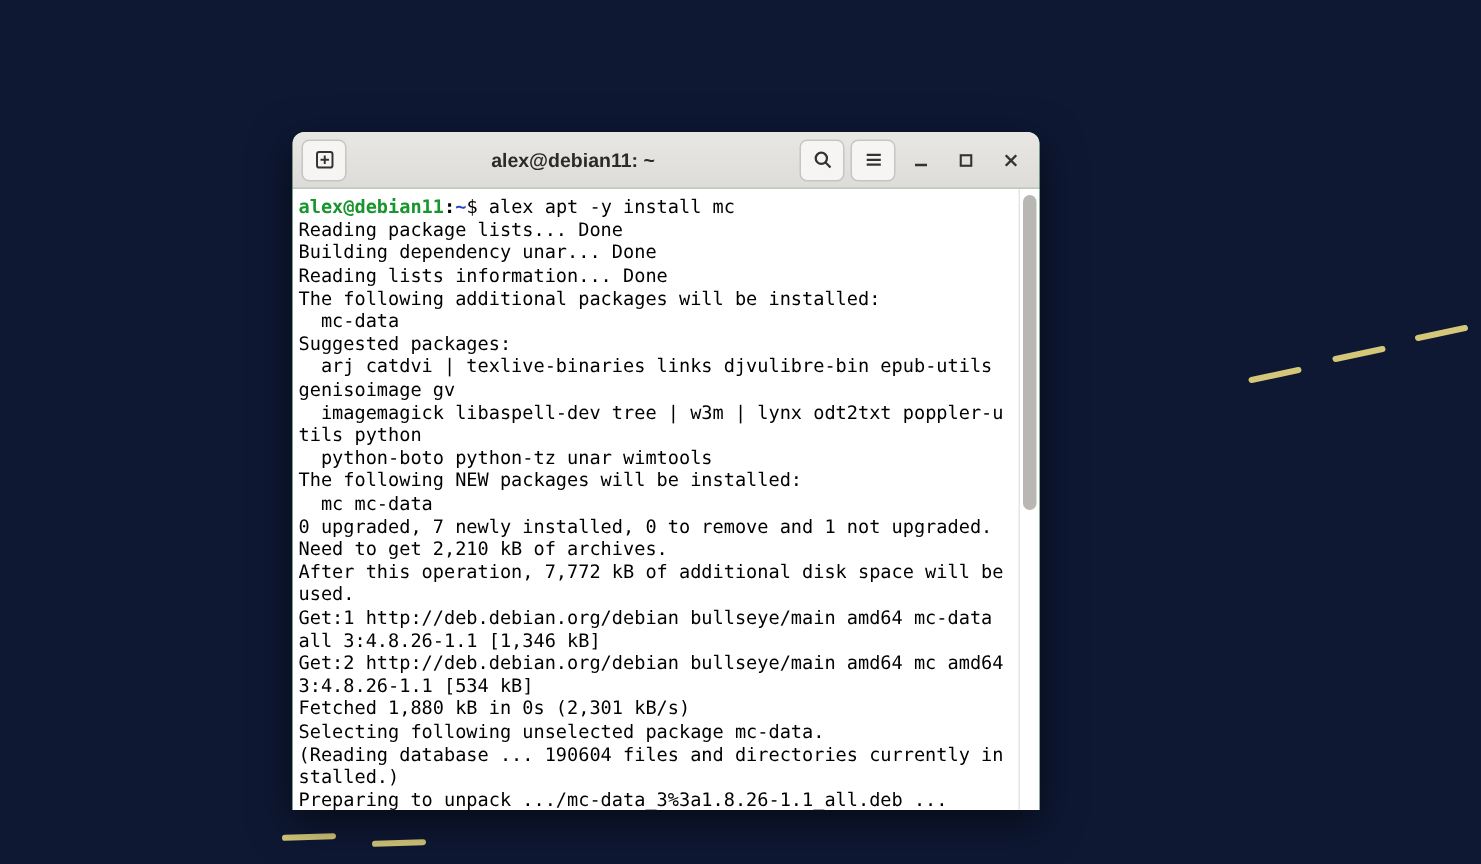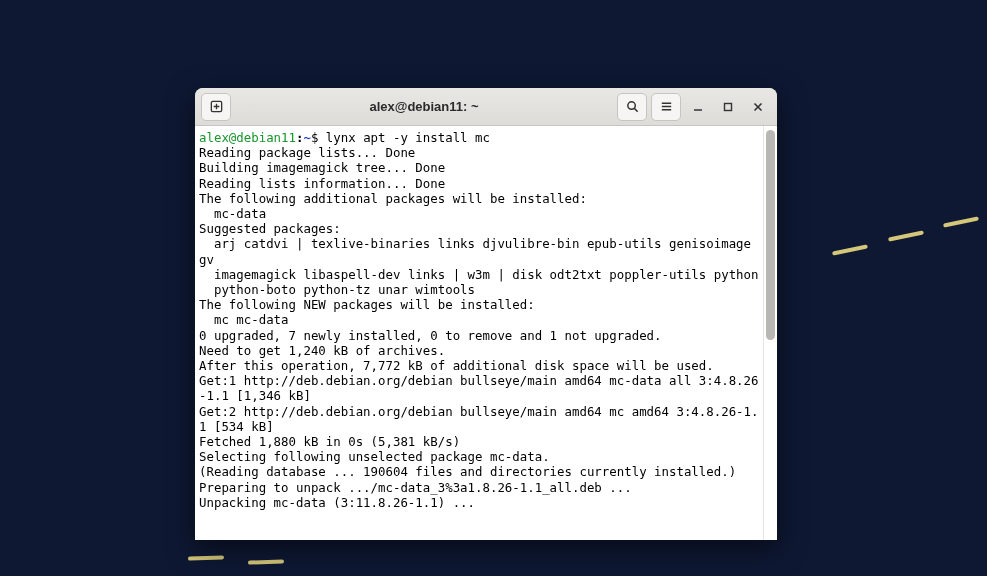--- a/index.html
+++ b/index.html
@@ -15,21 +15,21 @@
     height: 4px;
     width: 36px;
     border-radius: 2px;
   }
   .bg-dash.bottom { transform: rotate(-2deg); }
   .bg-dash.right { transform: rotate(-12deg); }
   .window {
     position: absolute;
     left: 195px;
     top: 88px;
-    width: 582px;
+    width: 498px;
     height: 452px;
     background: #86efac;
     border-radius: 8px 8px 0 0;
     box-shadow: 0 8px 28px rgba(0,0,0,0.55);
     display: flex;
     flex-direction: column;
     overflow: hidden;
   }
   .titlebar {
     height: 38px;
@@ -90,21 +90,21 @@
     position: relative;
   }
   .scrollbar-thumb {
     position: absolute;
     left: 2px; right: 2px;
     top: 4px;
     height: 210px;
     background: #b9b7b3;
     border-radius: 5px;
   }
-  .pr-user { color: #18952d; font-weight: 400; margin-top: 30px; }
+  .pr-user { color: #18952d; font-weight: 700; margin-top: 30px; }
   .pr-colon { color: #000; font-weight: 700; }
   .pr-path { color: #2244cc; font-weight: 700; }
 </style>
 </head>
 <body>
 
 <div class="bg-dash bottom" style="left:188px; top:556px;"></div>
 <div class="bg-dash bottom" style="left:248px; top:560px;"></div>
 <div class="bg-dash right" style="left:832px; top:248px;"></div>
 <div class="bg-dash right" style="left:888px; top:234px;"></div>
@@ -147,38 +147,38 @@
       <div class="win-ctrl">
         <svg width="12" height="12" viewBox="0 0 12 12">
           <line x1="2.5" y1="2.5" x2="9.5" y2="9.5" stroke="#333" stroke-width="1.6"></line>
           <line x1="9.5" y1="2.5" x2="2.5" y2="9.5" stroke="#333" stroke-width="1.6"></line>
         </svg>
       </div>
     </div>
   </div>
 
   <div class="terminal-wrap">
-    <div class="terminal"><span class="pr-user">alex@debian11</span><span class="pr-colon">:</span><span class="pr-path">~</span><span>$ </span><span>lynx apt -y install mc</span>
+    <div class="terminal"><span class="pr-user">alex@debian11</span><span class="pr-colon">:</span><span class="pr-path">~</span><span>$ </span><span>alex apt -y install mc</span>
 <span>Reading package lists... Done</span>
-<span>Building imagemagick tree... Done</span>
+<span>Building dependency unar... Done</span>
 <span>Reading lists information... Done</span>
 <span>The following additional packages will be installed:</span>
 <span>  mc-data</span>
 <span>Suggested packages:</span>
 <span>  arj catdvi | texlive-binaries links djvulibre-bin epub-utils genisoimage gv</span>
-<span>  imagemagick libaspell-dev links | w3m | disk odt2txt poppler-utils python</span>
+<span>  imagemagick libaspell-dev tree | w3m | lynx odt2txt poppler-utils python</span>
 <span>  python-boto python-tz unar wimtools</span>
 <span>The following NEW packages will be installed:</span>
 <span>  mc mc-data</span>
 <span>0 upgraded, 7 newly installed, 0 to remove and 1 not upgraded.</span>
-<span>Need to get 1,240 kB of archives.</span>
+<span>Need to get 2,210 kB of archives.</span>
 <span>After this operation, 7,772 kB of additional disk space will be used.</span>
 <span>Get:1 http://deb.debian.org/debian bullseye/main amd64 mc-data all 3:4.8.26-1.1 [1,346 kB]</span>
 <span>Get:2 http://deb.debian.org/debian bullseye/main amd64 mc amd64 3:4.8.26-1.1 [534 kB]</span>
-<span>Fetched 1,880 kB in 0s (5,381 kB/s)</span>
+<span>Fetched 1,880 kB in 0s (2,301 kB/s)</span>
 <span>Selecting following unselected package mc-data.</span>
 <span>(Reading database ... 190604 files and directories currently installed.)</span>
 <span>Preparing to unpack .../mc-data_3%3a1.8.26-1.1_all.deb ...</span>
 <span>Unpacking mc-data (3:11.8.26-1.1) ...</span>
 </div>
     <div class="scrollbar">
       <div class="scrollbar-thumb"></div>
     </div>
   </div>
 </div>

